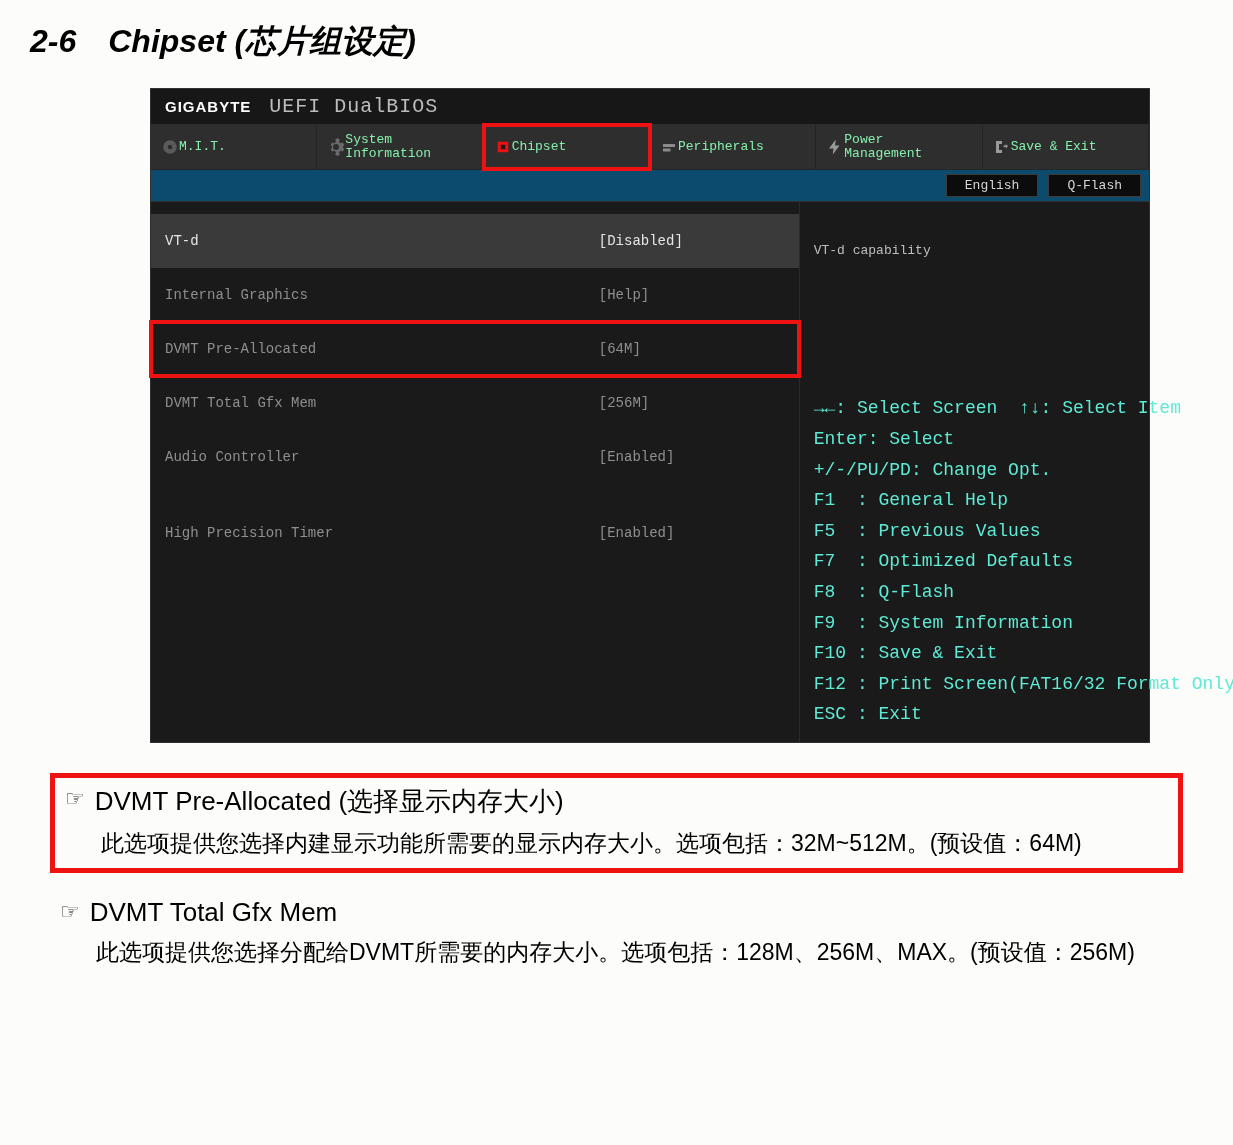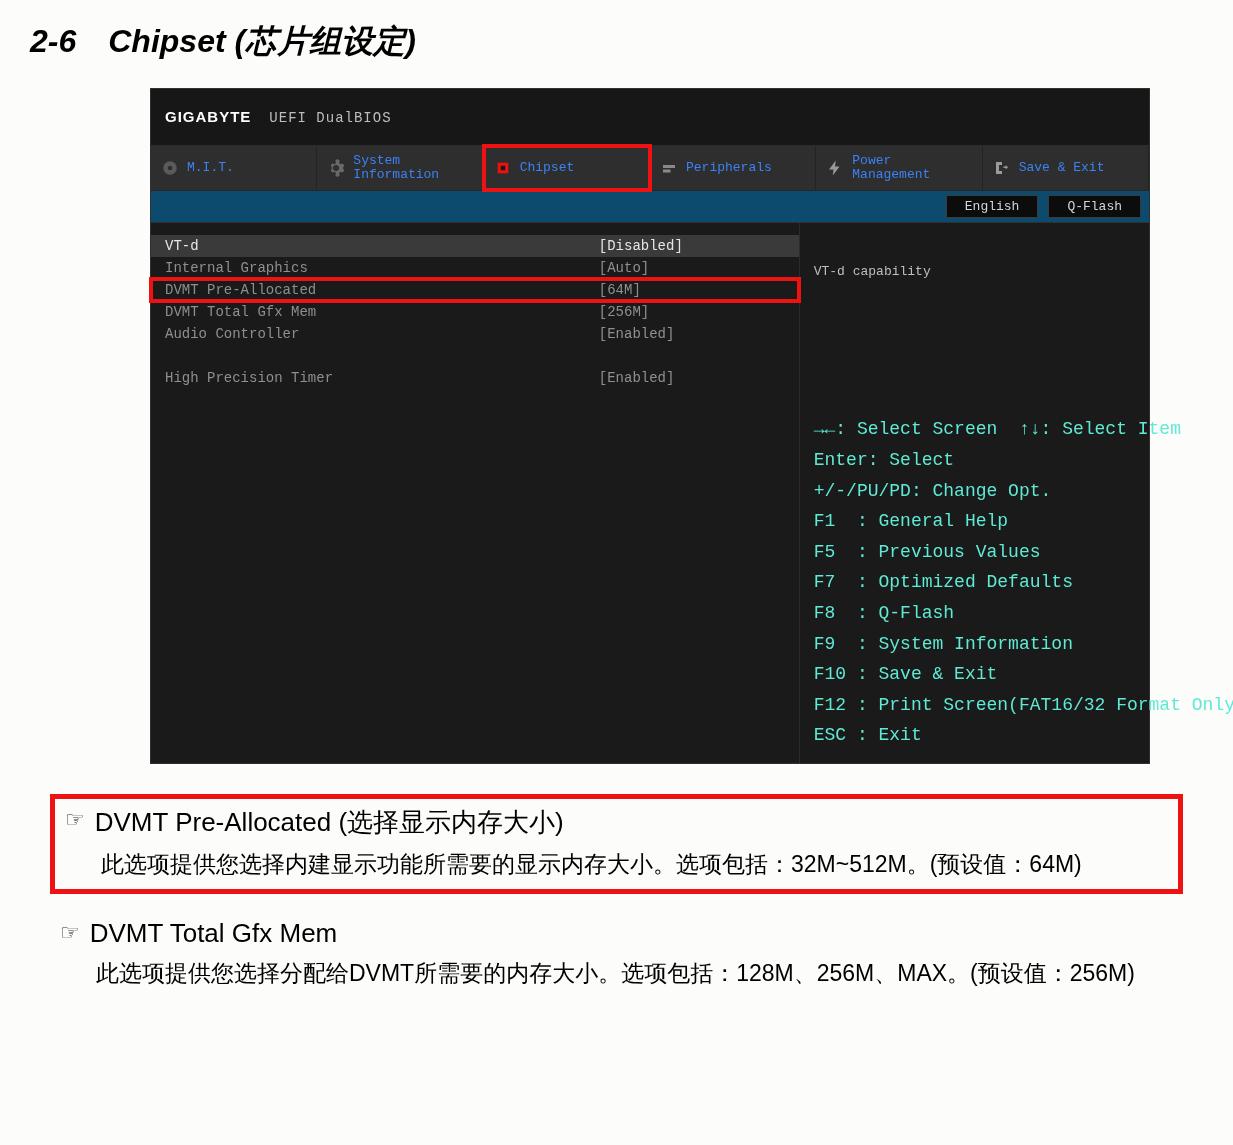--- a/index.html
+++ b/index.html
@@ -19,42 +19,42 @@
     .bios-shot {
       margin: 0 auto 30px 120px;
       width: 1000px;
       background: #1a1a1a;
       border: 1px solid #303030;
       font-family: "Consolas","Liberation Mono","Courier New",monospace;
       color: #b0b0b0;
     }
     .bios-titlebar {
       background: #171717;
-      padding: 19px 14px;
+      padding: 6px 14px;
       display: flex;
       align-items: baseline;
       gap: 18px;
       border-bottom: 1px solid #2d2d2d;
     }
     .bios-brand { color: #fff; font-weight: bold; letter-spacing: 1px; font-size: 15px; font-family: Arial, sans-serif; }
-    .bios-sub   { color: #bdbdbd; font-size: 14px; letter-spacing: 1px; }
+    .bios-sub   { color: #bdbdbd; font-size: 20px; letter-spacing: 1px; }
     .bios-tabs {
       display: flex;
       background: #2e2e2e;
       border-bottom: 1px solid #262626;
     }
     .bios-tab {
       flex: 1;
       display: flex;
       align-items: center;
-      gap: 8px;
+      gap: 0;
       padding: 7px 10px;
       border-right: 1px solid #232323;
       font-size: 13px;
-      color: #3b82f6;
+      color: #86efac;
       cursor: pointer;
       min-height: 44px;
     }
     .bios-tab .tab-icon { width: 18px; height: 18px; flex: 0 0 auto; }
     .bios-tab.active { outline: 4px solid #ef1212; outline-offset: -2px; }
     .bios-tab .tab-text { line-height: 1.1; }
     .bios-toolbar {
       display: flex;
       justify-content: flex-end;
       gap: 10px;
@@ -75,21 +75,21 @@
       display: flex;
       min-height: 540px;
     }
     .bios-main {
       flex: 0 0 65%;
       padding: 12px 0 12px 0;
       border-right: 1px solid #2b2b2b;
     }
     .opt-row {
       display: flex;
-      padding: 3px 14px;
+      padding: 19px 14px;
       font-size: 14px;
       color: #8f8f8f;
     }
     .opt-row.selected {
       background: #3a3a3a;
       color: #e6e6e6;
     }
     .opt-row.red-frame {
       outline: 4px solid #ef1212;
       outline-offset: -2px;
@@ -185,21 +185,21 @@
   </div>
 
   <div class="bios-body">
     <div class="bios-main">
       <div class="opt-row selected">
         <span class="opt-label">VT-d</span>
         <span class="opt-value">[Disabled]</span>
       </div>
       <div class="opt-row">
         <span class="opt-label">Internal Graphics</span>
-        <span class="opt-value">[Auto]</span>
+        <span class="opt-value">[Help]</span>
       </div>
       <div class="opt-row red-frame">
         <span class="opt-label">DVMT Pre-Allocated</span>
         <span class="opt-value">[64M]</span>
       </div>
       <div class="opt-row">
         <span class="opt-label">DVMT Total Gfx Mem</span>
         <span class="opt-value">[256M]</span>
       </div>
       <div class="opt-row">

